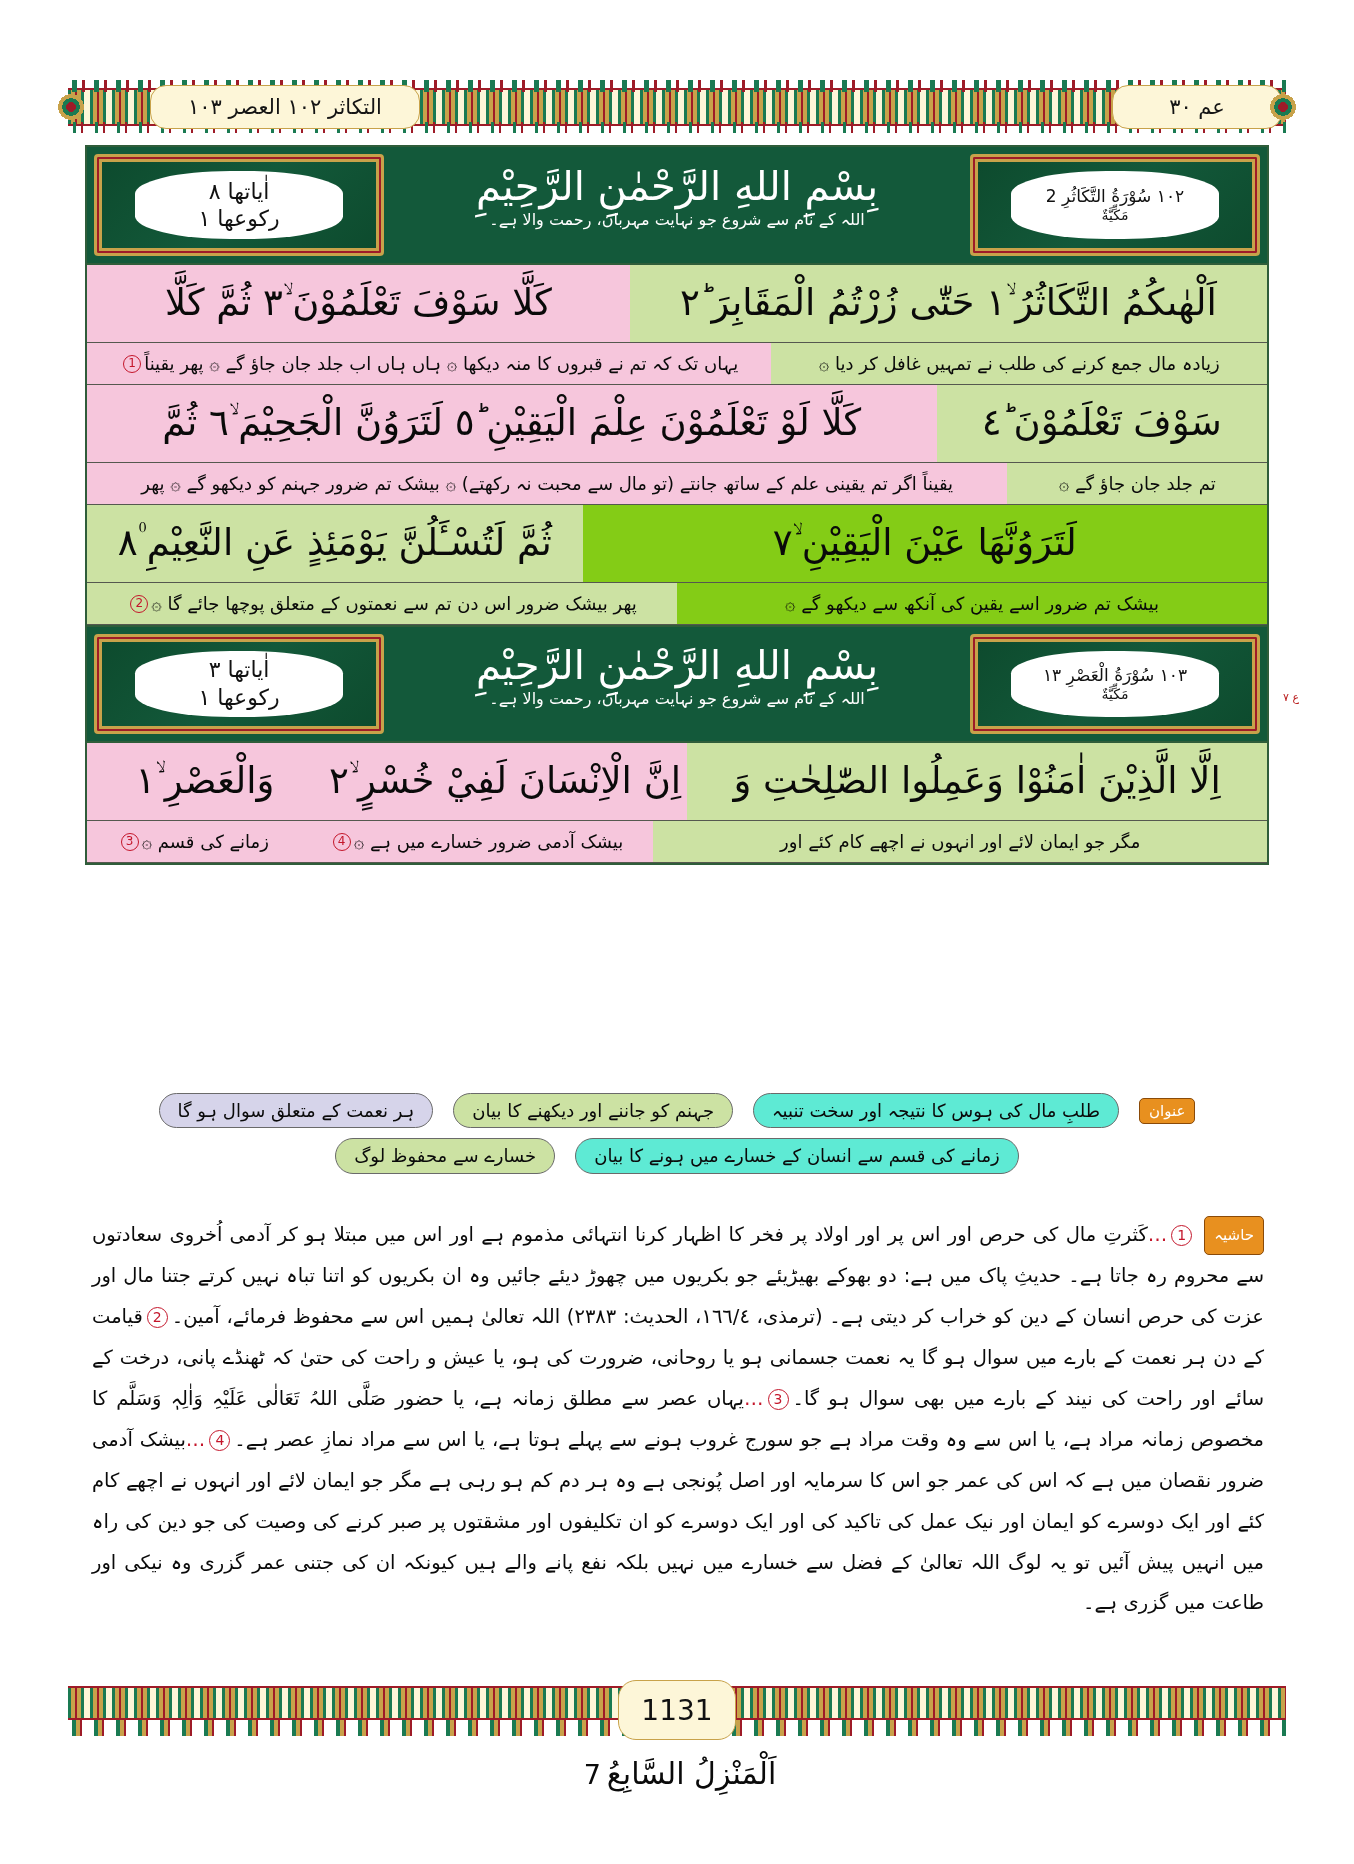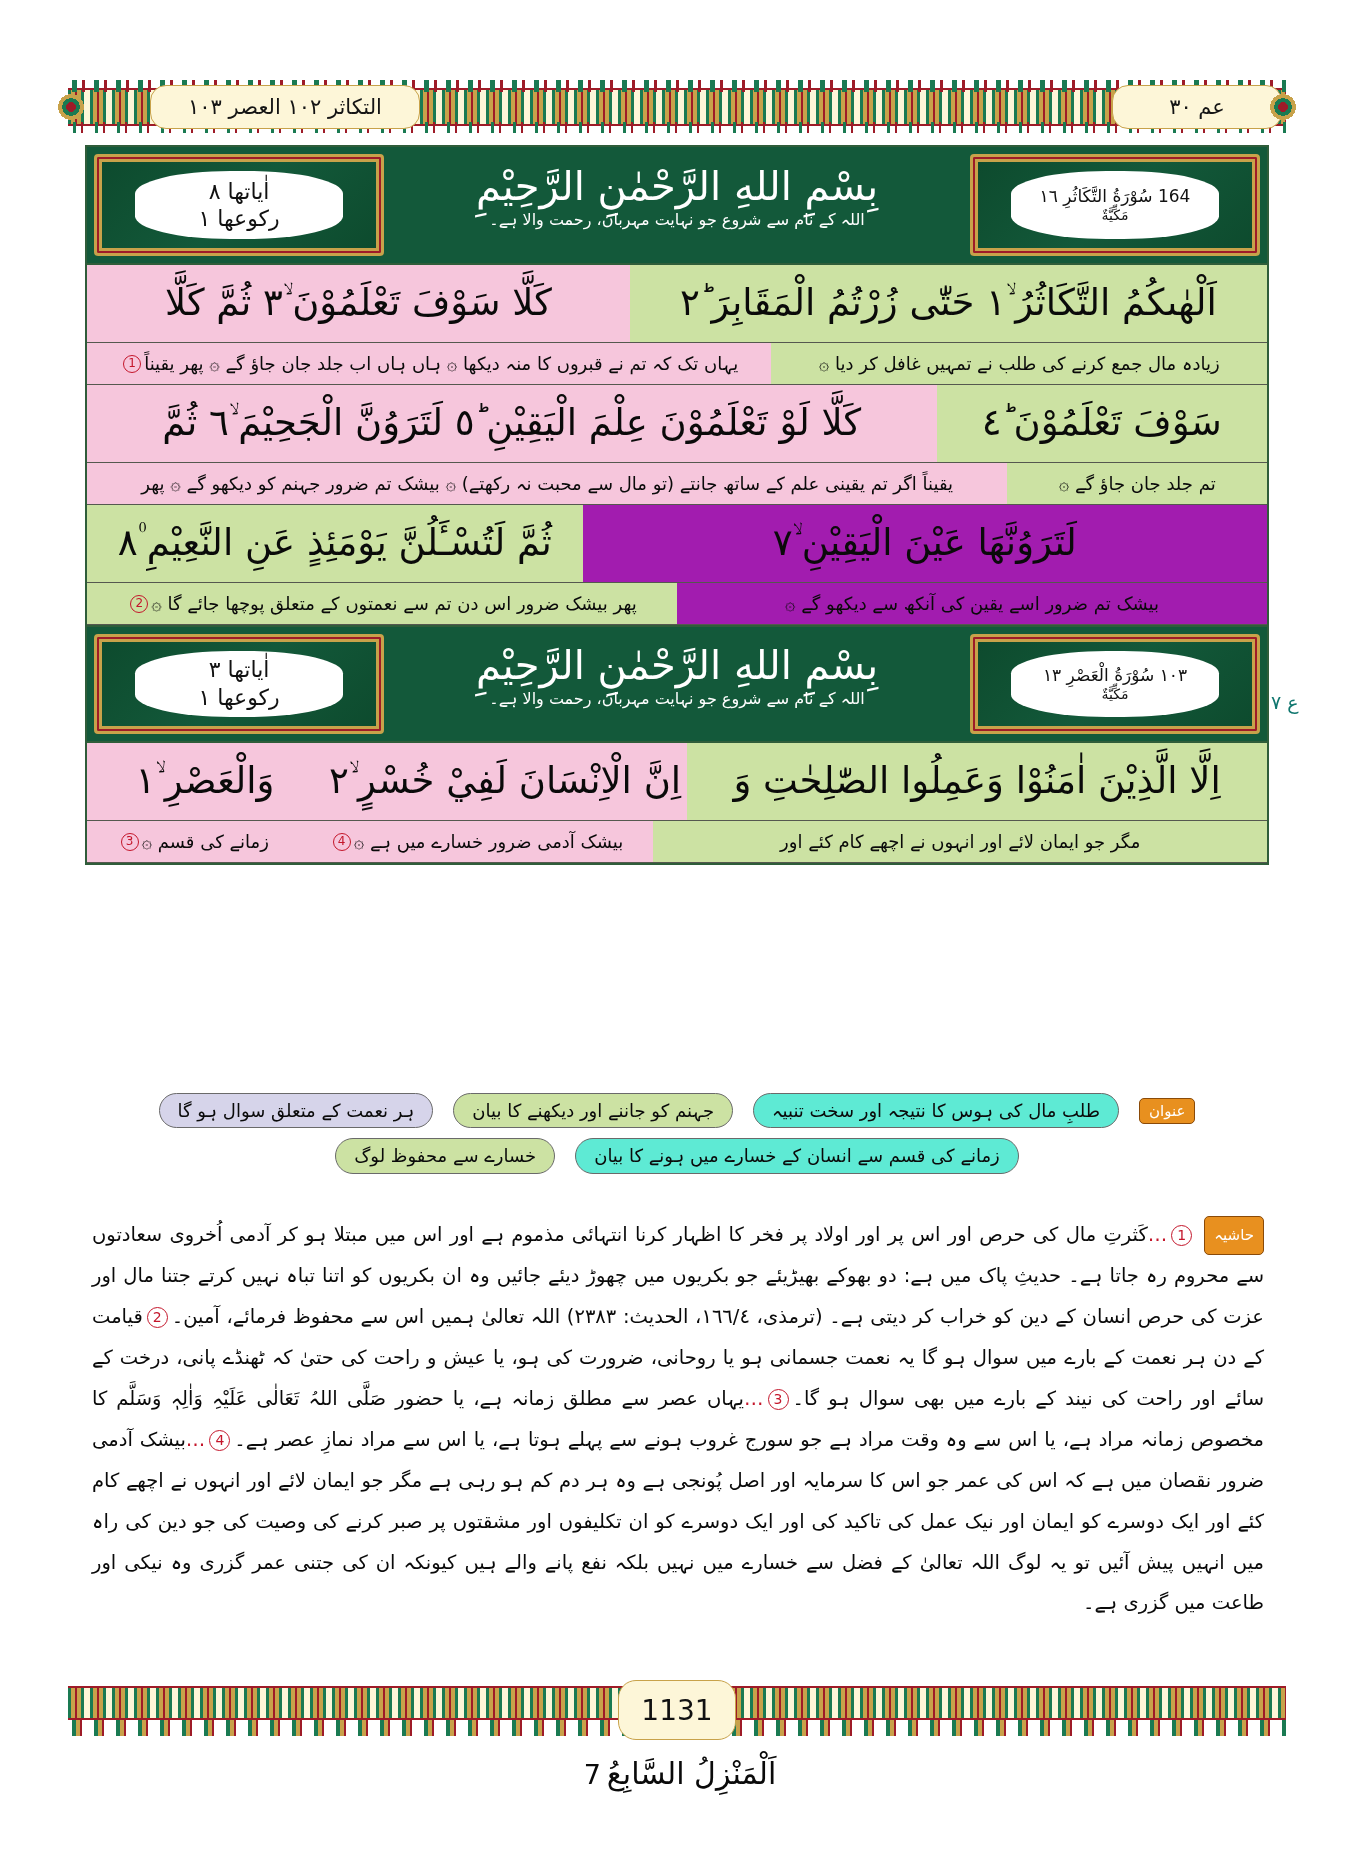--- a/index.html
+++ b/index.html
@@ -153,42 +153,42 @@
     font-size: 37px; line-height: 1.15; color: #0a0a0a; white-space: nowrap;
     font-family: "DejaVu Sans", sans-serif;
   }
   .seg-ur {
     font-size: 18px; line-height: 1.4; color: #0a0a0a; white-space: nowrap;
   }
   .arabic-band { height: 78px; }
   .urdu-band   { height: 42px; }
   .bg-pink   { background: #f6c6dc; }
   .bg-green  { background: #cce2a3; }
-  .bg-lilac  { background: #a21caf; }
+  .bg-lilac  { background: #84cc16; }
 
   .fn-mark {
     display: inline-block;
     color: #c4162b;
     border: 1.6px solid #c4162b;
     border-radius: 50%;
     width: 18px; height: 18px; line-height: 15px;
     font-size: 12px; text-align: center;
     vertical-align: middle;
     margin: 0 3px;
     font-family: "DejaVu Sans", sans-serif;
   }
 
   
   .ruku-mark {
     position: absolute;
     right: -32px; top: 545px;
     width: 28px;
-    text-align: left;
-    direction: rtl;
-    font-size: 19px; color: #0f766e;
+    text-align: right;
+    direction: rtl;
+    font-size: 11px; color: #b91c1c;
     line-height: 1.1;
   }
 
   
   .topics {
     position: absolute;
     left: 85px; top: 1093px; width: 1184px;
     display: flex; flex-direction: column; align-items: center; gap: 10px;
   }
   .topic-line {
@@ -299,21 +299,21 @@
   </div>
   <div class="hdr-cartouche hdr-right">
     <span class="hdr-txt">عم ٣٠</span>
   </div>
 
   <div class="quran-block">
 
     <div class="surah-banner">
       <div class="surah-plate">
         <div class="plate-inner">
-          <div class="plate-line sm">164 سُوْرَةُ التَّكَاثُرِ ١٦</div>
+          <div class="plate-line sm">١٠٢ سُوْرَةُ التَّكَاثُرِ 2</div>
           <div class="plate-line xs">مَكِّيَّةٌ</div>
         </div>
       </div>
       <div class="bismillah-wrap">
         <div class="bismillah-ar">بِسْمِ اللهِ الرَّحْمٰنِ الرَّحِيْمِ</div>
         <div class="bismillah-ur">اللہ کے نام سے شروع جو نہایت مہربان، رحمت والا ہے۔</div>
       </div>
       <div class="surah-plate">
         <div class="plate-inner">
           <div class="plate-line">اٰیاتھا ٨</div>

